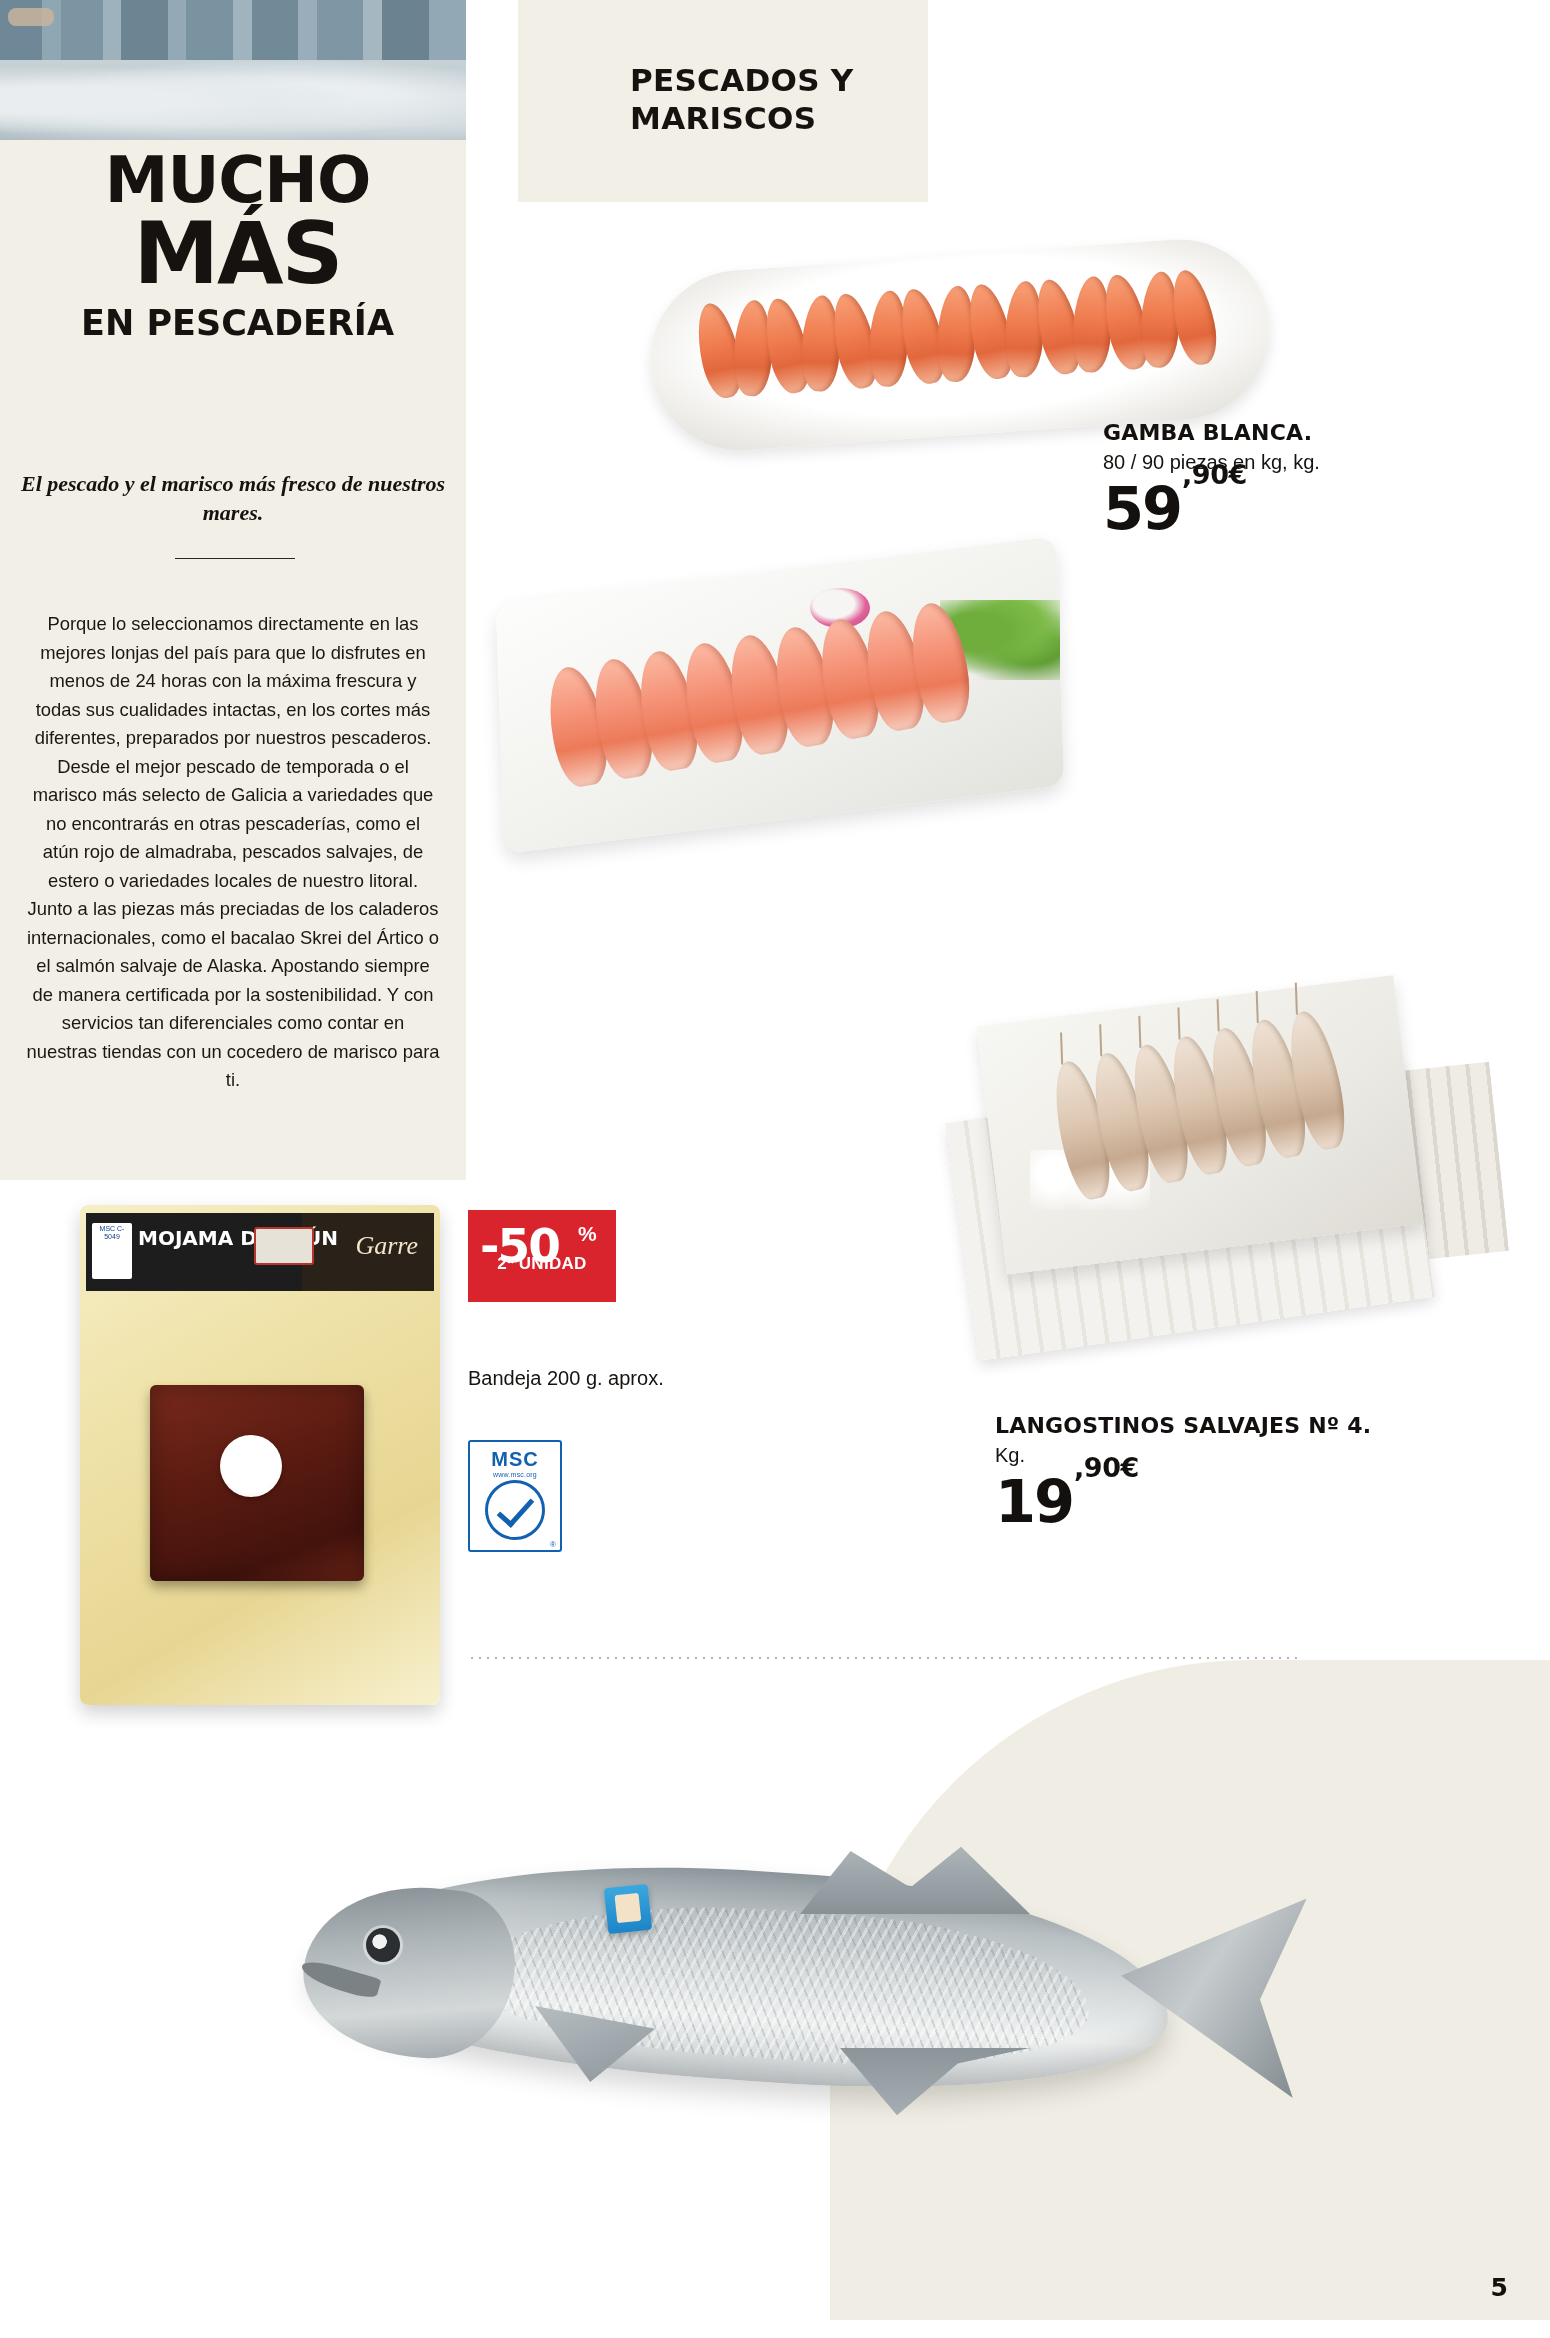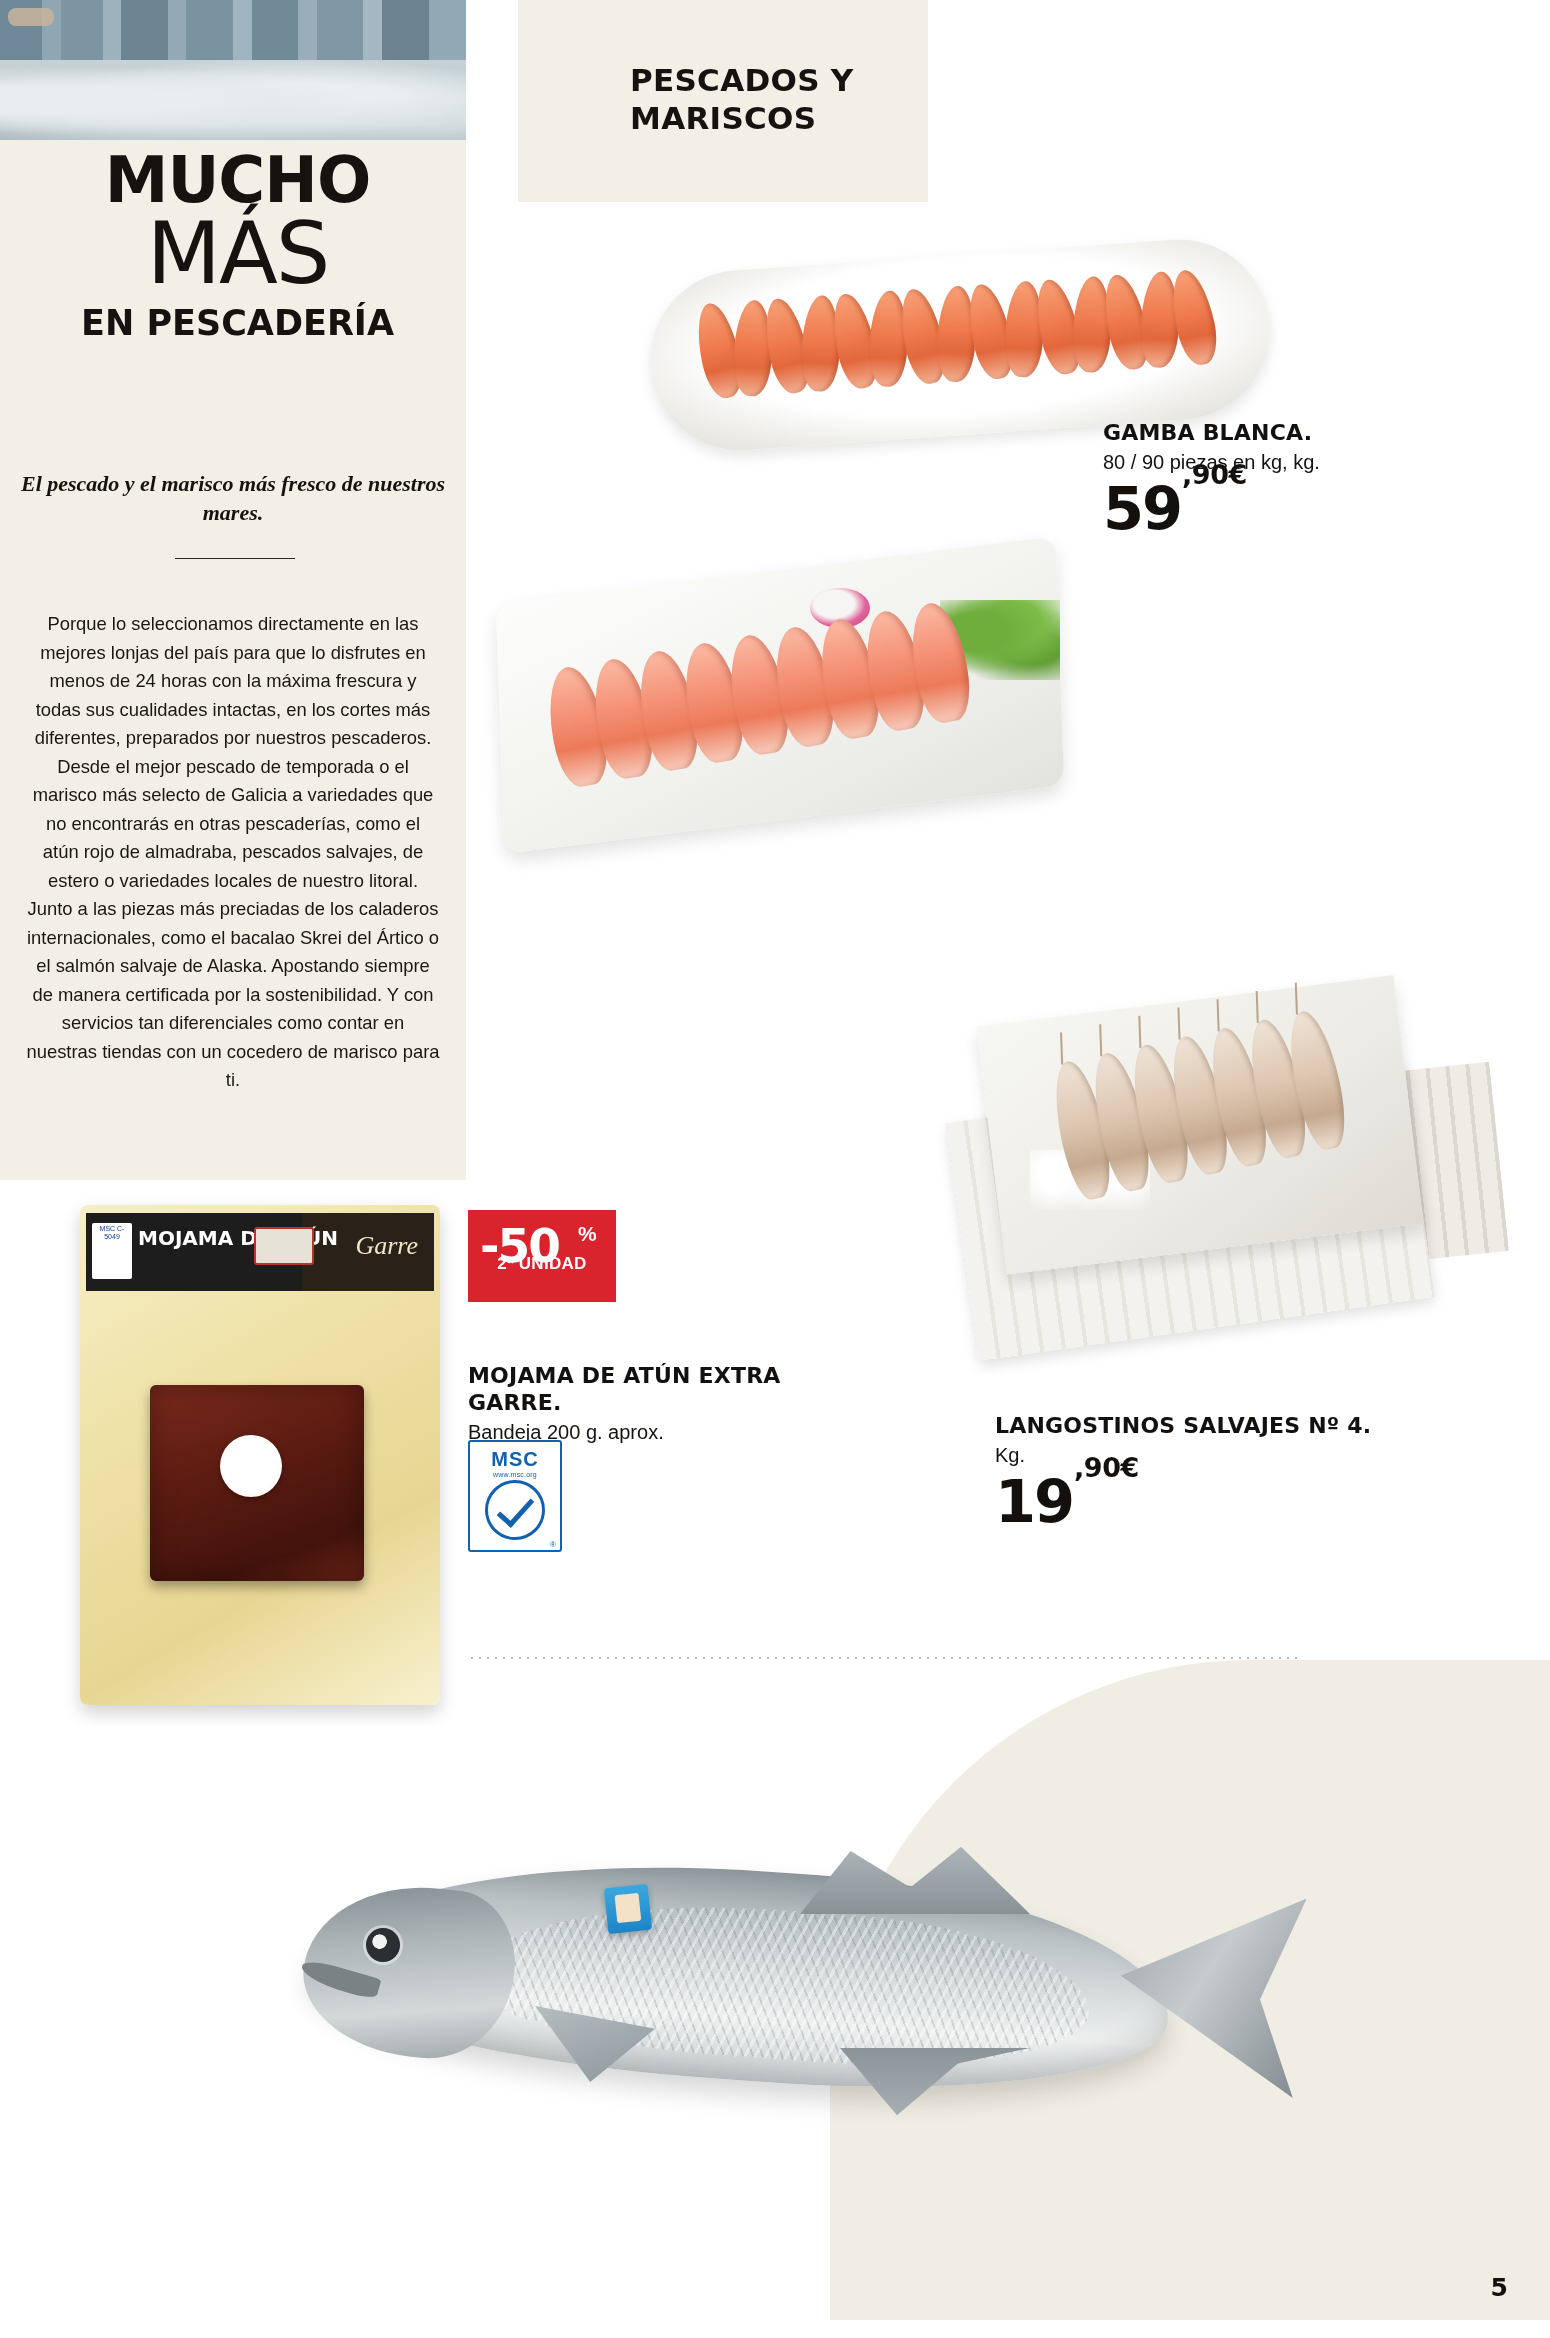--- a/index.html
+++ b/index.html
@@ -84,21 +84,21 @@
   }
   .hero-title .l1 {
     font-size: 64px;
     font-weight: bold;
     letter-spacing: -1px;
     line-height: 0.95;
     font-family: "DejaVu Sans", sans-serif;
   }
   .hero-title .l2 {
     font-size: 86px;
-    font-weight: normal;
+    font-weight: bold;
     letter-spacing: -2px;
     line-height: 0.95;
     font-family: "DejaVu Sans", sans-serif;
     margin-top: 2px;
   }
   .hero-title .l3 {
     font-size: 35px;
     font-weight: bold;
     letter-spacing: 0px;
     line-height: 1.1;
@@ -588,21 +588,20 @@
     </div>
   </div>
 
   <div class="badge-50">
     <span class="big">-50</span>
     <span class="pct">%</span>
     <div class="sub">2ª UNIDAD</div>
   </div>
 
   <div class="label pn-mojama">
-    <div class="name">MOJAMA DE ATÚN EXTRA GARRE.</div>
     <div class="desc">Bandeja 200 g. aprox.</div>
   </div>
 
   <div class="msc">
     <div class="t">MSC</div>
     <div class="u">www.msc.org</div>
     <div class="check"></div>
     <div class="r">®</div>
   </div>
 

